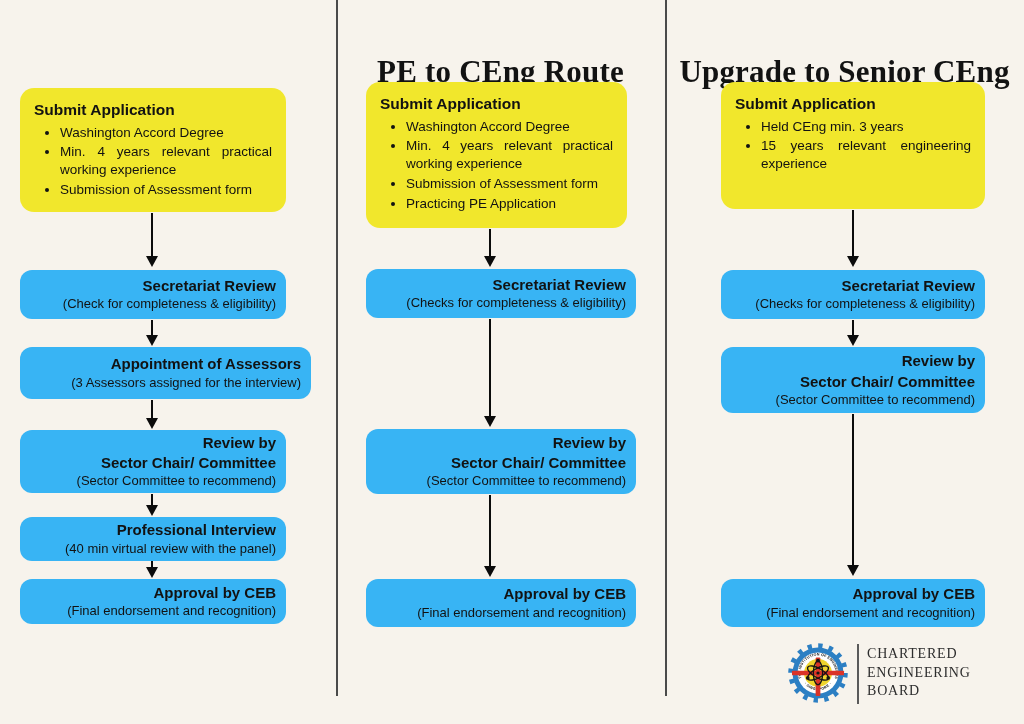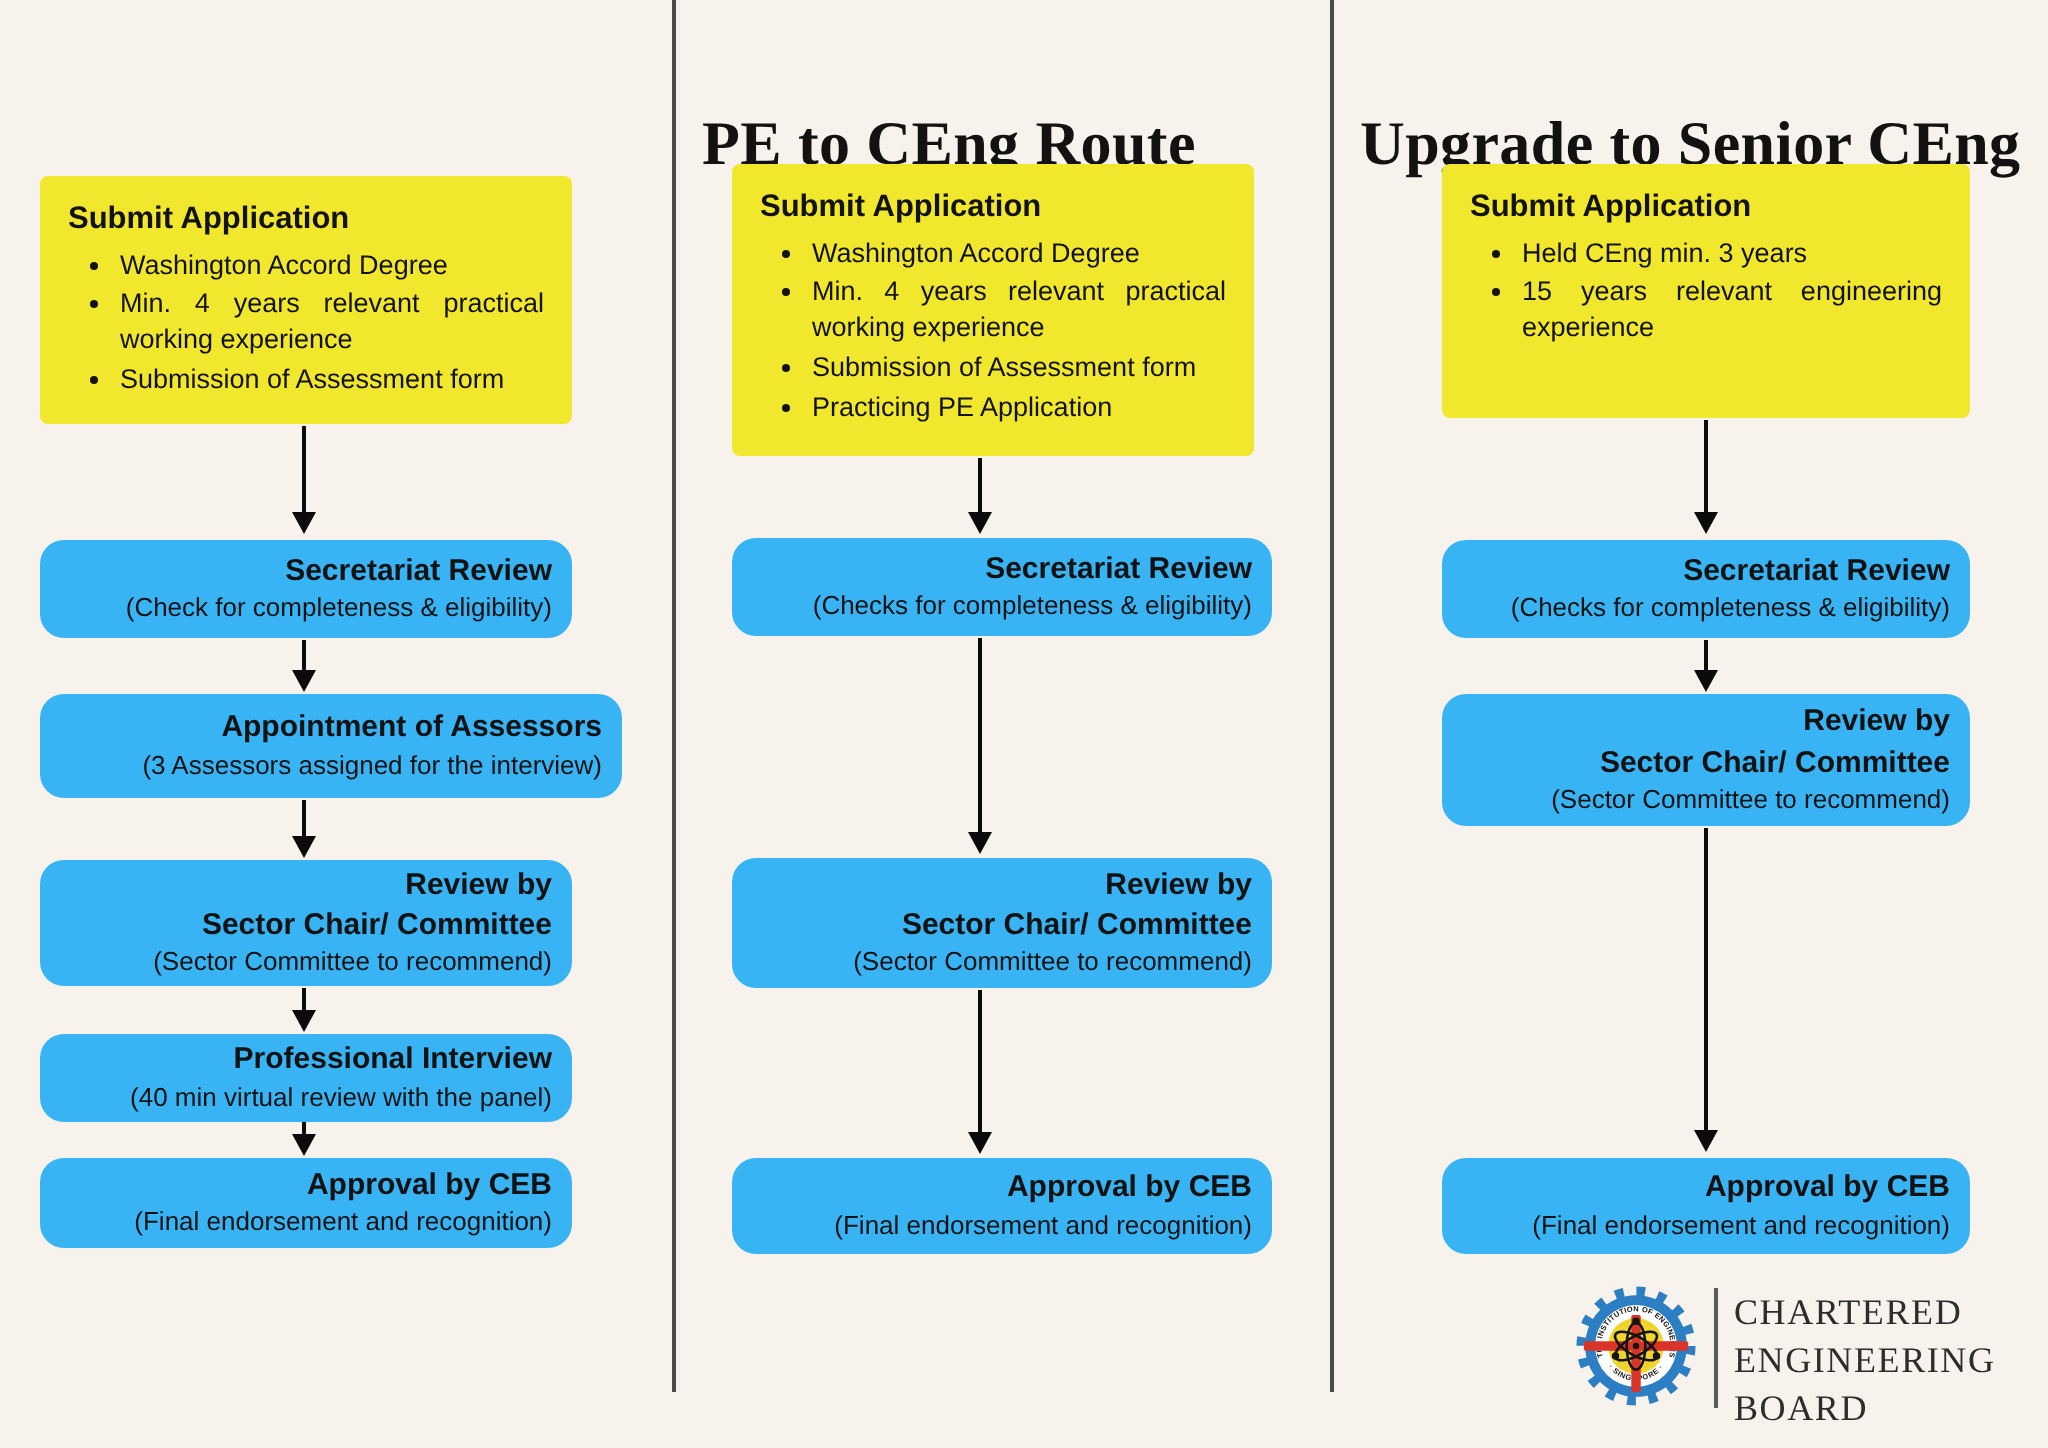--- a/index.html
+++ b/index.html
@@ -1,40 +1,40 @@
 <!DOCTYPE html>
 <html style="--bg: #F7F3EC; --yellow: #F1E72C; --blue: #38B4F4; --ink: #121212; --arrow: #0B0B0B; --divider: #4A4A4A;"><head>
 <meta charset="utf-8">
 <style>
   html,body{margin:0;padding:0;}
   .canvas{position:relative;width:1024px;height:724px;background:var(--bg,#F7F3EC);
           font-family:"Liberation Sans",sans-serif;color:var(--ink,#121212);overflow:hidden;}
   .divider{position:absolute;top:0;width:2px;height:696px;background:var(--divider,#4A4A4A);}
   .title{position:absolute;font-family:"Liberation Serif",serif;font-weight:700;font-size:31px;
          color:var(--ink,#121212);white-space:nowrap;letter-spacing:.2px;}
-  .title.center{text-align:left;margin-left:15px;}
-  .startbox{position:absolute;background:var(--yellow,#F1E72C);border-radius:4px;
+  .title.center{text-align:center;}
+  .startbox{position:absolute;background:var(--yellow,#F1E72C);border-radius:14px;
             padding:13px 14px 10px 14px;box-sizing:border-box;}
   .sb-head{font-weight:700;font-size:15.5px;line-height:1.2;}
   .startbox ul{margin:4px 0 0 0;padding-left:26px;}
   .startbox li{font-size:13.5px;line-height:1.32;text-align:justify;margin:0 0 2px 0;}
   .step{position:absolute;background:var(--blue,#38B4F4);border-radius:12px;box-sizing:border-box;
         display:flex;flex-direction:column;justify-content:center;align-items:flex-end;
         text-align:center;padding:4px 10px;}
   .s1,.s2{font-weight:700;font-size:15px;line-height:1.35;}
   .note{font-size:13px;line-height:1.3;}
   .s1:empty,.s2:empty,.note:empty{display:none;}
   .arrow{position:absolute;width:14px;display:flex;flex-direction:column;align-items:center;}
   .arrow .shaft{flex:1 1 auto;width:2.6px;background:var(--arrow,#0B0B0B);}
   .arrow .head{flex:0 0 auto;width:0;height:0;border-left:6.5px solid transparent;
                border-right:6.5px solid transparent;border-top:11px solid var(--arrow,#0B0B0B);}
   .logo{position:absolute;left:787px;top:642px;width:62px;height:62px;}
   .logo-sep{position:absolute;left:857px;top:644px;width:2px;height:60px;background:#5a5a5a;}
   .orgname{position:absolute;left:867px;top:645px;font-family:"Liberation Serif",serif;
-           font-size:18px;letter-spacing:.8px;line-height:1.33;color:#2d2d2d;}
+           font-size:14px;letter-spacing:.8px;line-height:1.33;color:#2d2d2d;}
 </style>
 </head>
 <body>
 
 <div class="canvas">
 
   <div class="divider" style="left:336px;"></div>
   <div class="divider" style="left:665px;"></div>
 
 

